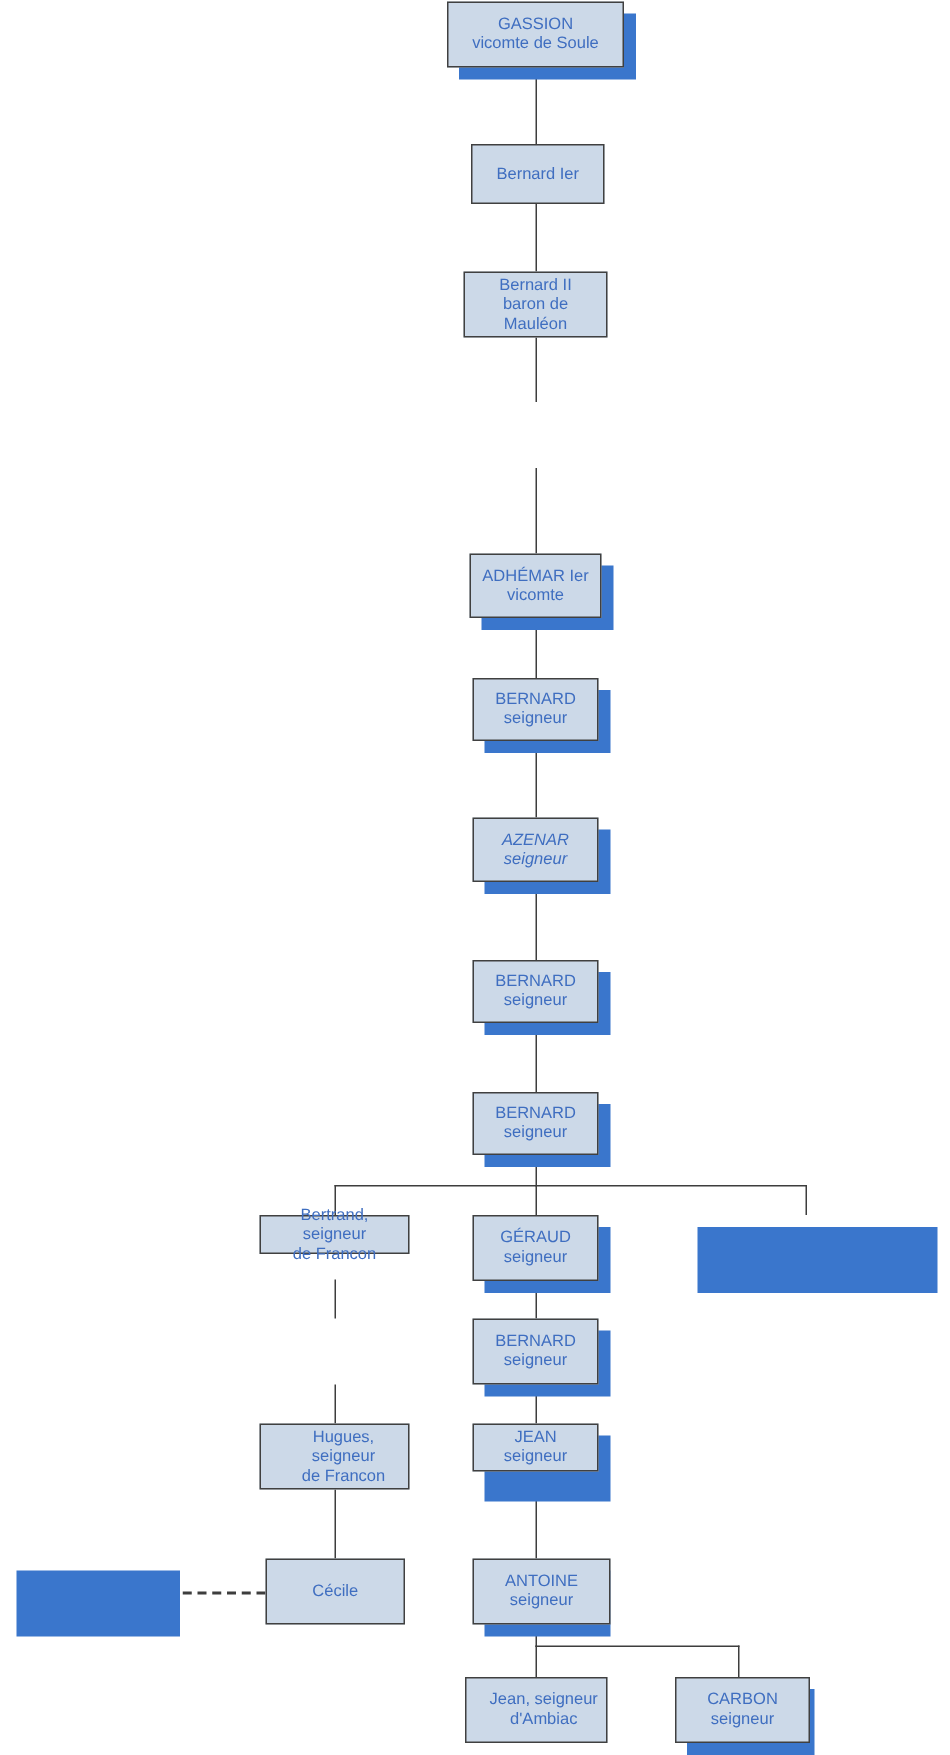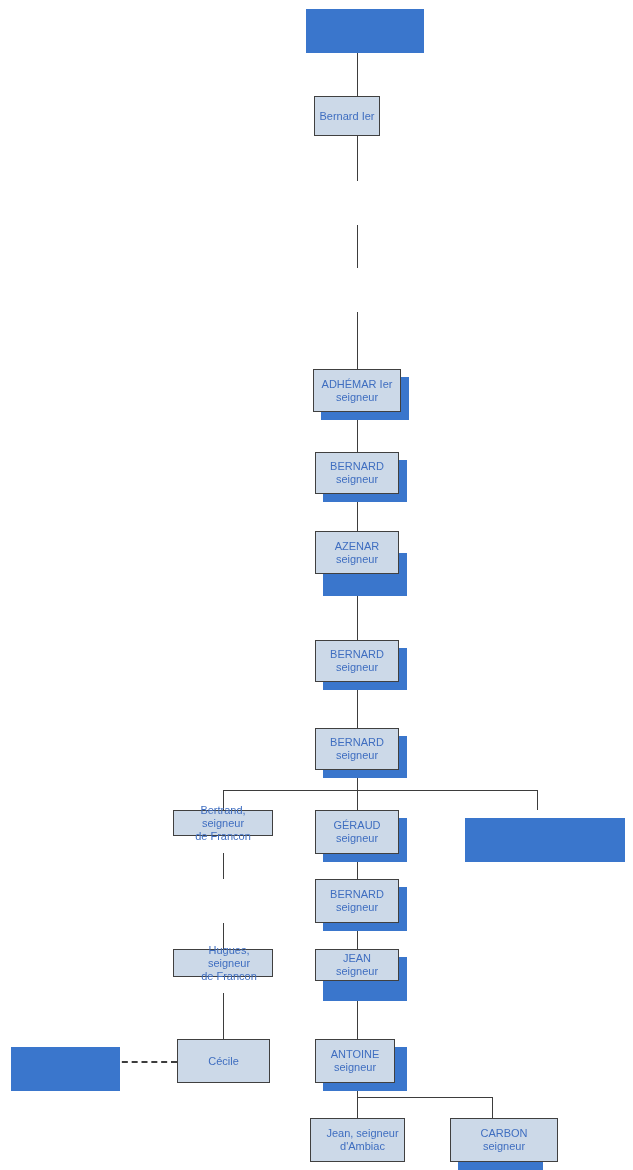--- a/index.html
+++ b/index.html
@@ -98,32 +98,40 @@
   <div class="shadow" style="left:323px;  top:648px;  width:84px;  height:42px;"></div>
   <div class="shadow" style="left:323px;  top:736px;  width:84px;  height:42px;"></div>
   <div class="shadow" style="left:323px;  top:818px;  width:84px;  height:44px;"></div>
   <div class="shadow" style="left:465px;  top:818px;  width:160px; height:44px;"></div>
   <div class="shadow" style="left:323px;  top:887px;  width:84px;  height:44px;"></div>
   <div class="shadow" style="left:323px;  top:957px;  width:84px;  height:44px;"></div>
   <div class="shadow" style="left:11px;   top:1047px; width:109px; height:44px;"></div>
   <div class="shadow" style="left:323px;  top:1047px; width:84px;  height:44px;"></div>
   <div class="shadow" style="left:458px;  top:1126px; width:85px;  height:44px;"></div>
 
-  <div class="node" style="left:314px; top:96px; width:66px; height:40px;">
+  <div class="node" style="left:298px; top:1px; width:118px; height:44px;">
+    <span class="node-text">GASSION
+vicomte de Soule</span>
+  </div>
+  <div class="node" style="left:314px; top:96px; width:89px; height:40px;">
     <span class="node-text">Bernard Ier</span>
+  </div>
+  <div class="node" style="left:309px; top:181px; width:96px; height:44px;">
+    <span class="node-text">Bernard II
+baron de Mauléon</span>
   </div>
   <div class="node" style="left:313px; top:369px; width:88px; height:43px;">
     <span class="node-text">ADHÉMAR Ier
-seigneur</span>
+vicomte</span>
   </div>
   <div class="node" style="left:315px; top:452px; width:84px; height:42px;">
     <span class="node-text">BERNARD
 seigneur</span>
   </div>
-  <div class="node" style="left:315px; top:531px; width:84px; height:43px;">
+  <div class="node" style="left:315px; top:545px; width:84px; height:43px;font-style:italic;">
     <span class="node-text">AZENAR
 seigneur</span>
   </div>
   <div class="node" style="left:315px; top:640px; width:84px; height:42px;">
     <span class="node-text">BERNARD
 seigneur</span>
   </div>
   <div class="node" style="left:315px; top:728px; width:84px; height:42px;">
     <span class="node-text">BERNARD
 seigneur</span>
@@ -133,37 +141,37 @@
 de Francon</span>
   </div>
   <div class="node" style="left:315px; top:810px; width:84px; height:44px;">
     <span class="node-text">GÉRAUD
 seigneur</span>
   </div>
   <div class="node" style="left:315px; top:879px; width:84px; height:44px;">
     <span class="node-text">BERNARD
 seigneur</span>
   </div>
-  <div class="node" style="left:173px; top:949px; width:100px; height:28px;padding-left:16px;">
+  <div class="node" style="left:173px; top:949px; width:100px; height:44px;padding-left:16px;">
     <span class="node-text">Hugues, seigneur
 de Francon</span>
   </div>
   <div class="node" style="left:315px; top:949px; width:84px; height:32px;">
     <span class="node-text">JEAN
 seigneur</span>
   </div>
   <div class="node" style="left:177px; top:1039px; width:93px; height:44px;">
     <span class="node-text">Cécile</span>
   </div>
-  <div class="node" style="left:315px; top:1039px; width:80px; height:44px;">
+  <div class="node" style="left:315px; top:1039px; width:92px; height:44px;">
     <span class="node-text">ANTOINE
 seigneur</span>
   </div>
   <div class="node" style="left:310px; top:1118px; width:95px; height:44px;padding-left:14px;">
     <span class="node-text">Jean, seigneur
 d'Ambiac</span>
   </div>
-  <div class="node" style="left:450px; top:1118px; width:108px; height:44px;">
+  <div class="node" style="left:450px; top:1118px; width:90px; height:44px;">
     <span class="node-text">CARBON
 seigneur</span>
   </div>
 
 </div>
 
 </body></html>

